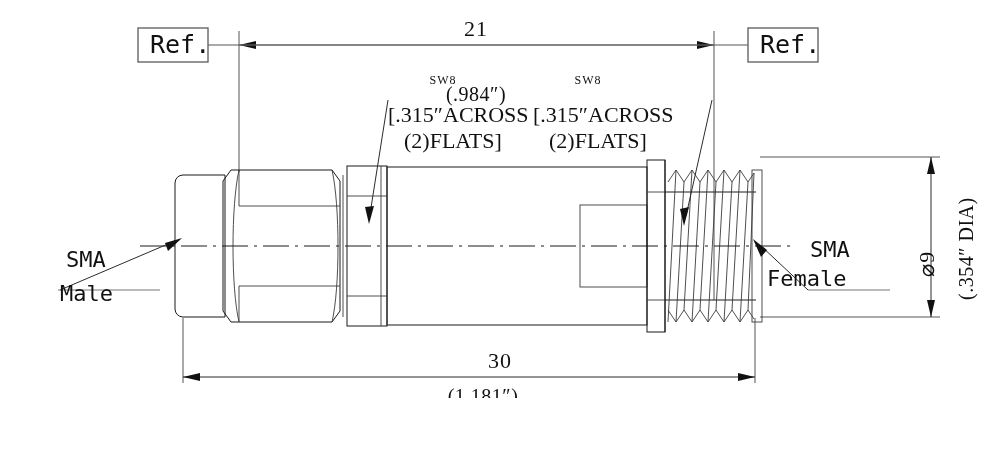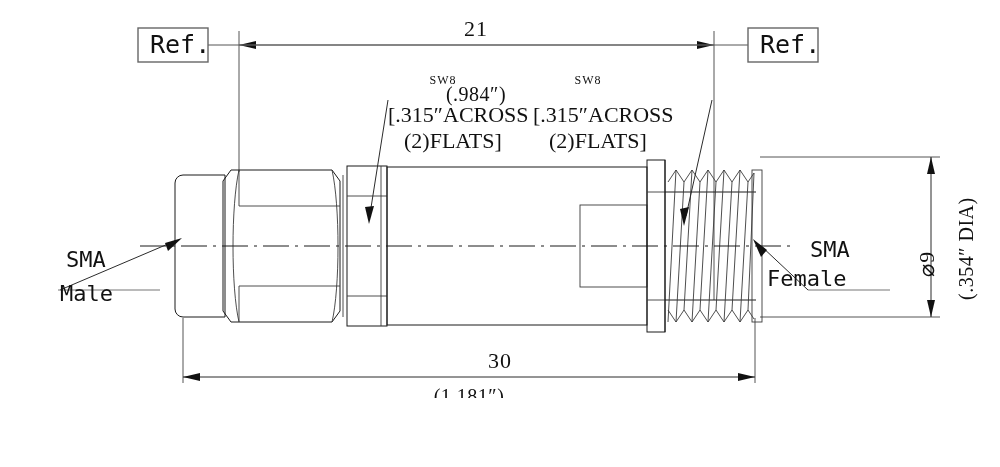--- a/index.html
+++ b/index.html
@@ -250,21 +250,21 @@
     <line class="underline" x1="239" y1="45" x2="714" y2="45" stroke="none"></line>
   </svg>
 
   <div class="txt ref-label" style="left:150px; top:32px;">Ref.</div>
   <div class="txt ref-label" style="left:760px; top:32px;">Ref.</div>
 
   <div class="txt dim-main center" style="left:476px; top:18px;">21</div>
   <div class="txt dim-sub center" style="left:476px; top:52px;margin-top:32px;">(.984″)</div>
 
   <div class="txt dim-main center" style="left:469px; top:350px;margin-left:31px;">30</div>
-  <div class="txt dim-sub center" style="left:469px; top:386px;">(1.181″)</div>
+  <div class="txt dim-sub center" style="left:483px; top:386px;">(1.181″)</div>
 
   <div class="txt dim-main vert-text" style="left:916px; top:277px;">⌀9</div>
   <div class="txt dim-sub vert-text" style="left:956px; top:300px;">(.354″ DIA)</div>
 
   <div class="txt note-title center" style="left:443px; top:74px;">SW8</div>
   <div class="txt note-body" style="left:388px; top:104px;">[.315″ACROSS</div>
   <div class="txt note-body" style="left:404px; top:130px;">(2)FLATS]</div>
 
   <div class="txt note-title center" style="left:588px; top:74px;">SW8</div>
   <div class="txt note-body" style="left:533px; top:104px;">[.315″ACROSS</div>

